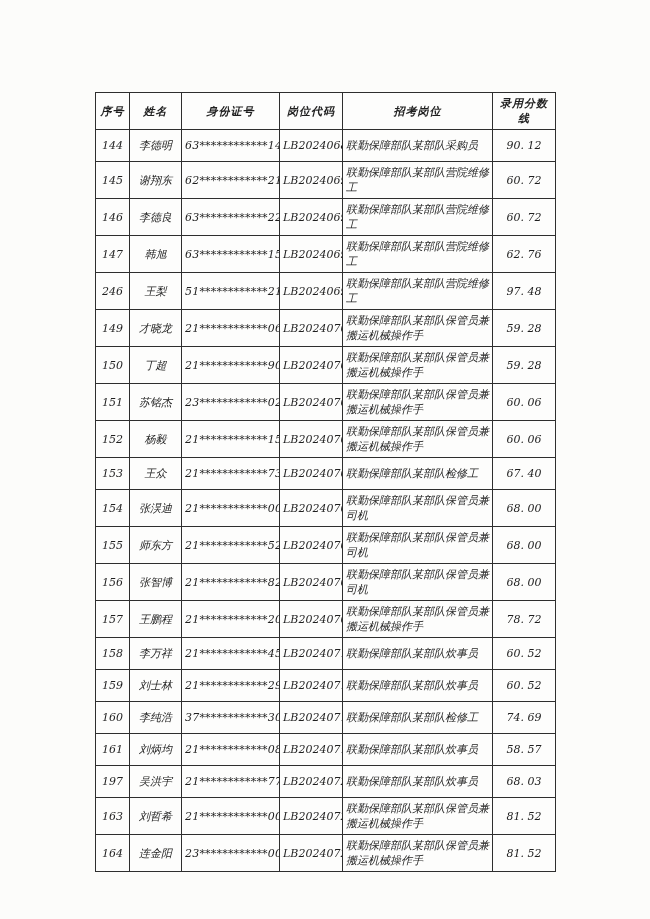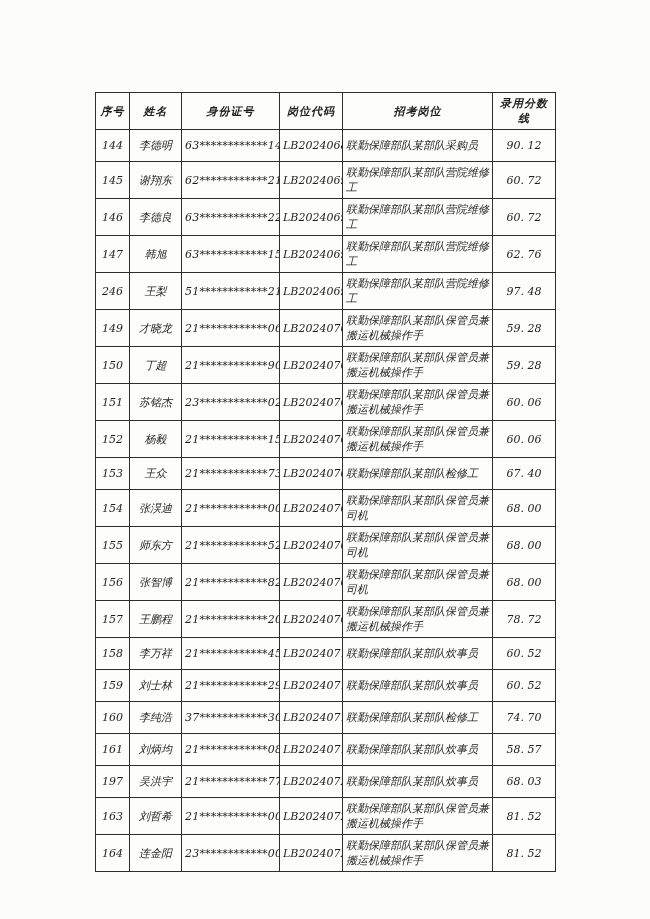--- a/index.html
+++ b/index.html
@@ -205,21 +205,21 @@
           <td class="c-code">LB20240711</td>
           <td class="c-pos">联勤保障部队某部队炊事员</td>
           <td class="c-score">60. 52</td>
         </tr>
         <tr>
           <td class="c-index">160</td>
           <td class="c-name">李纯浩</td>
           <td class="c-id">37************3050</td>
           <td class="c-code">LB20240713</td>
           <td class="c-pos">联勤保障部队某部队检修工</td>
-          <td class="c-score">74. 70</td>
+          <td class="c-score">74. 69</td>
         </tr>
         <tr>
           <td class="c-index">161</td>
           <td class="c-name">刘炳均</td>
           <td class="c-id">21************0813</td>
           <td class="c-code">LB20240715</td>
           <td class="c-pos">联勤保障部队某部队炊事员</td>
           <td class="c-score">58. 57</td>
         </tr>
         <tr>

